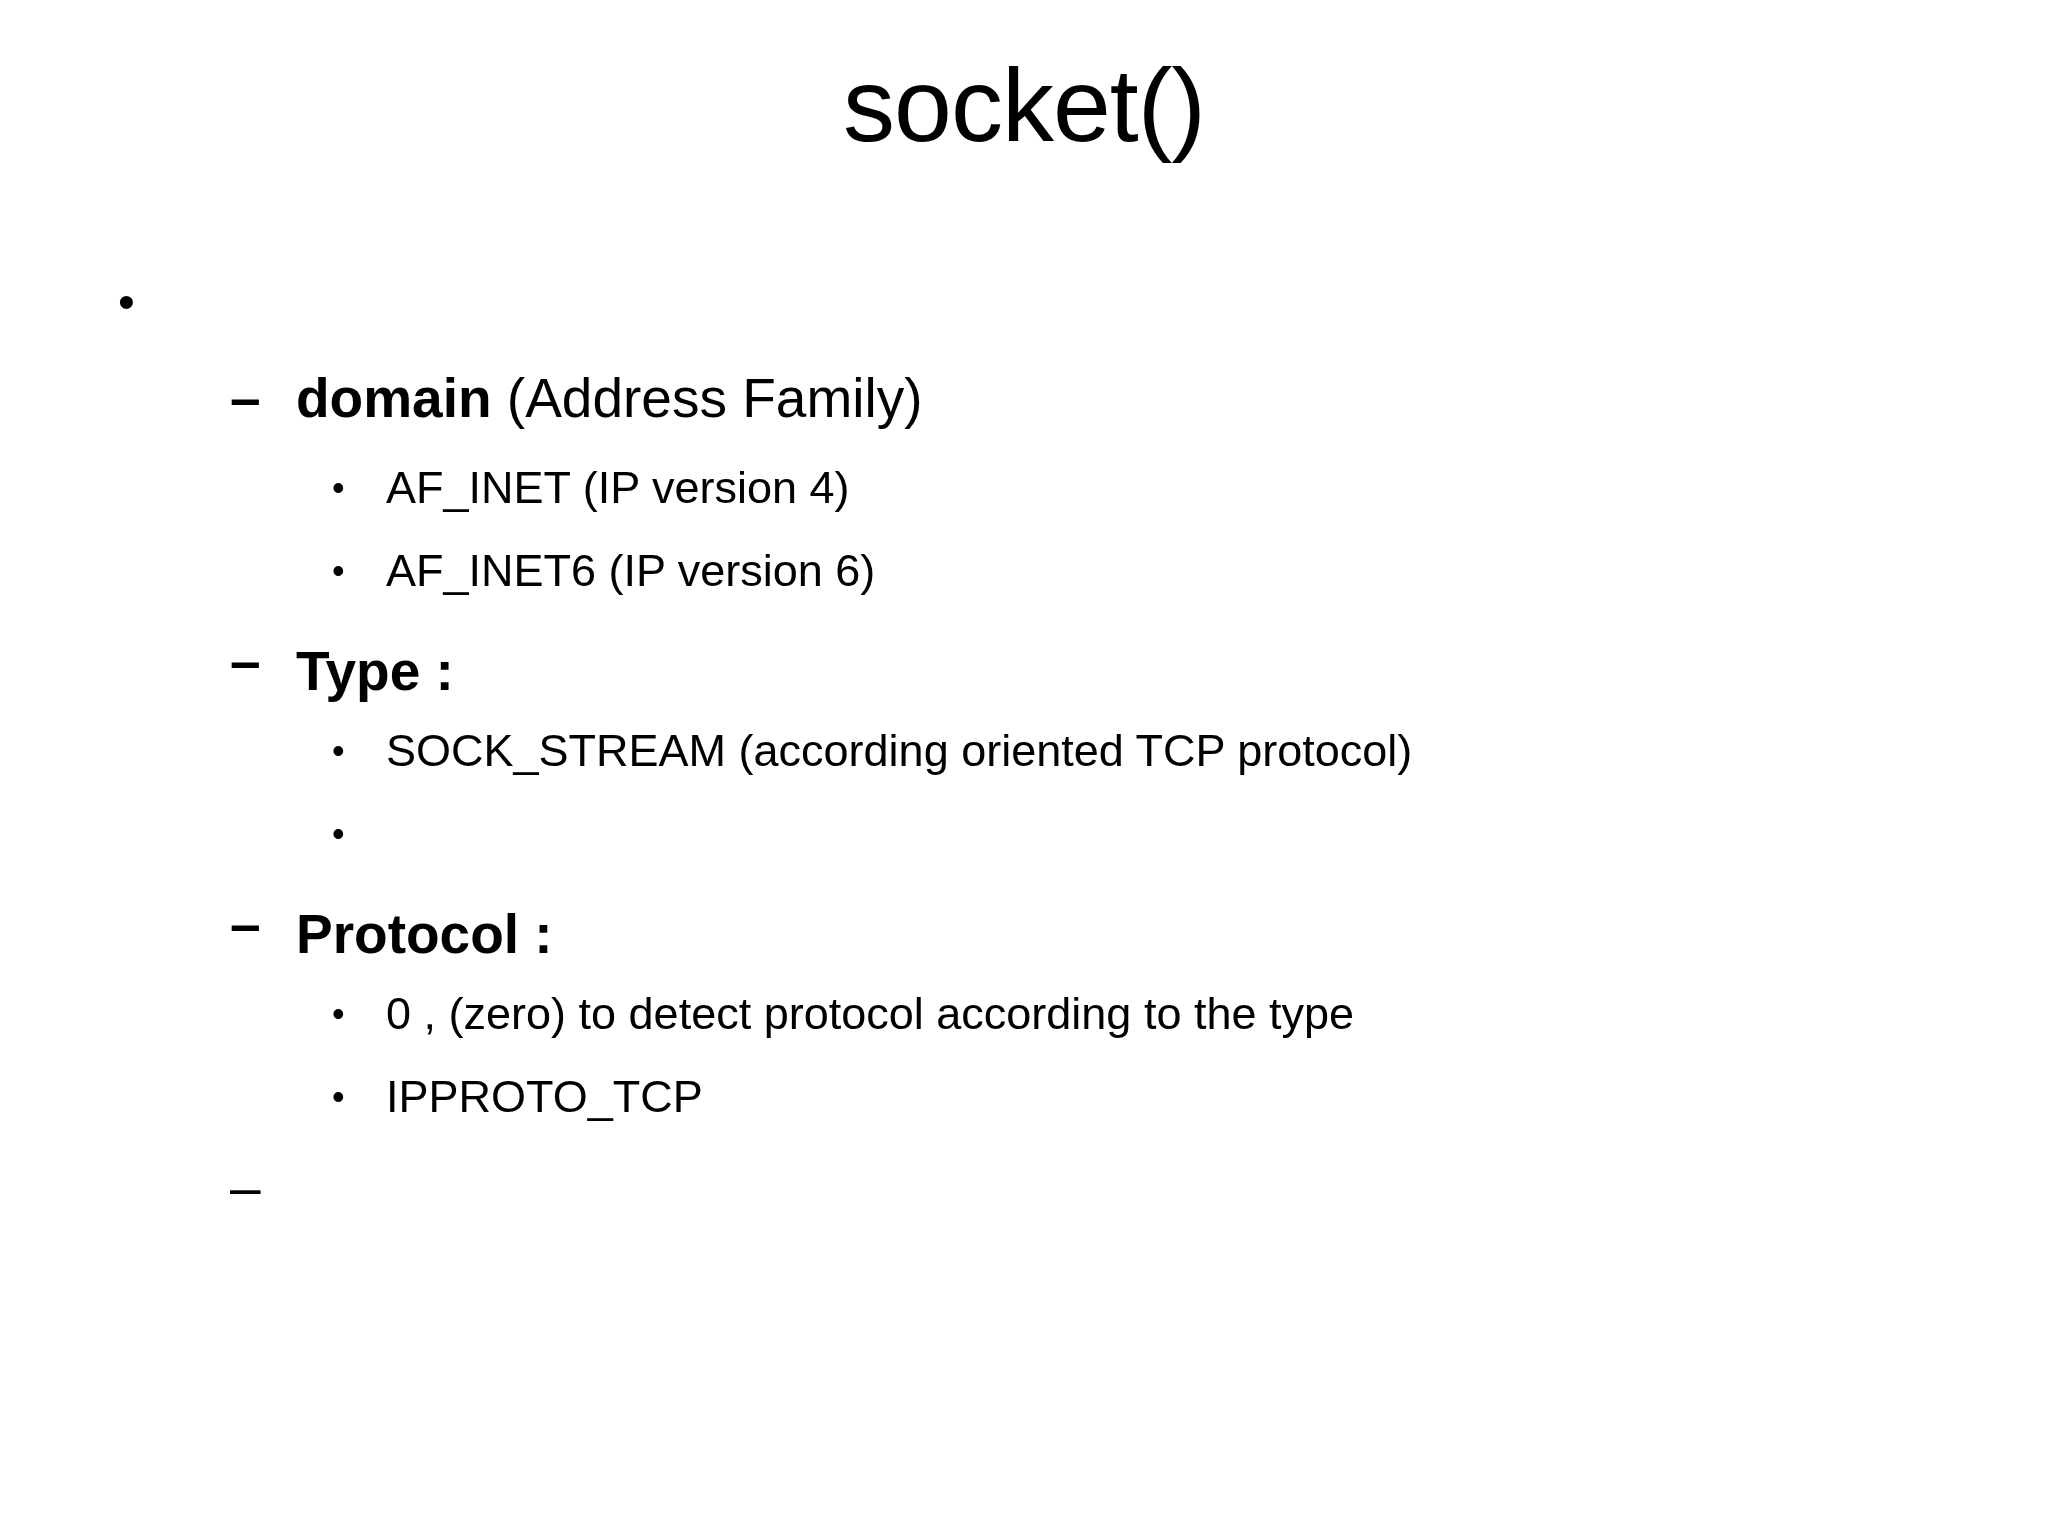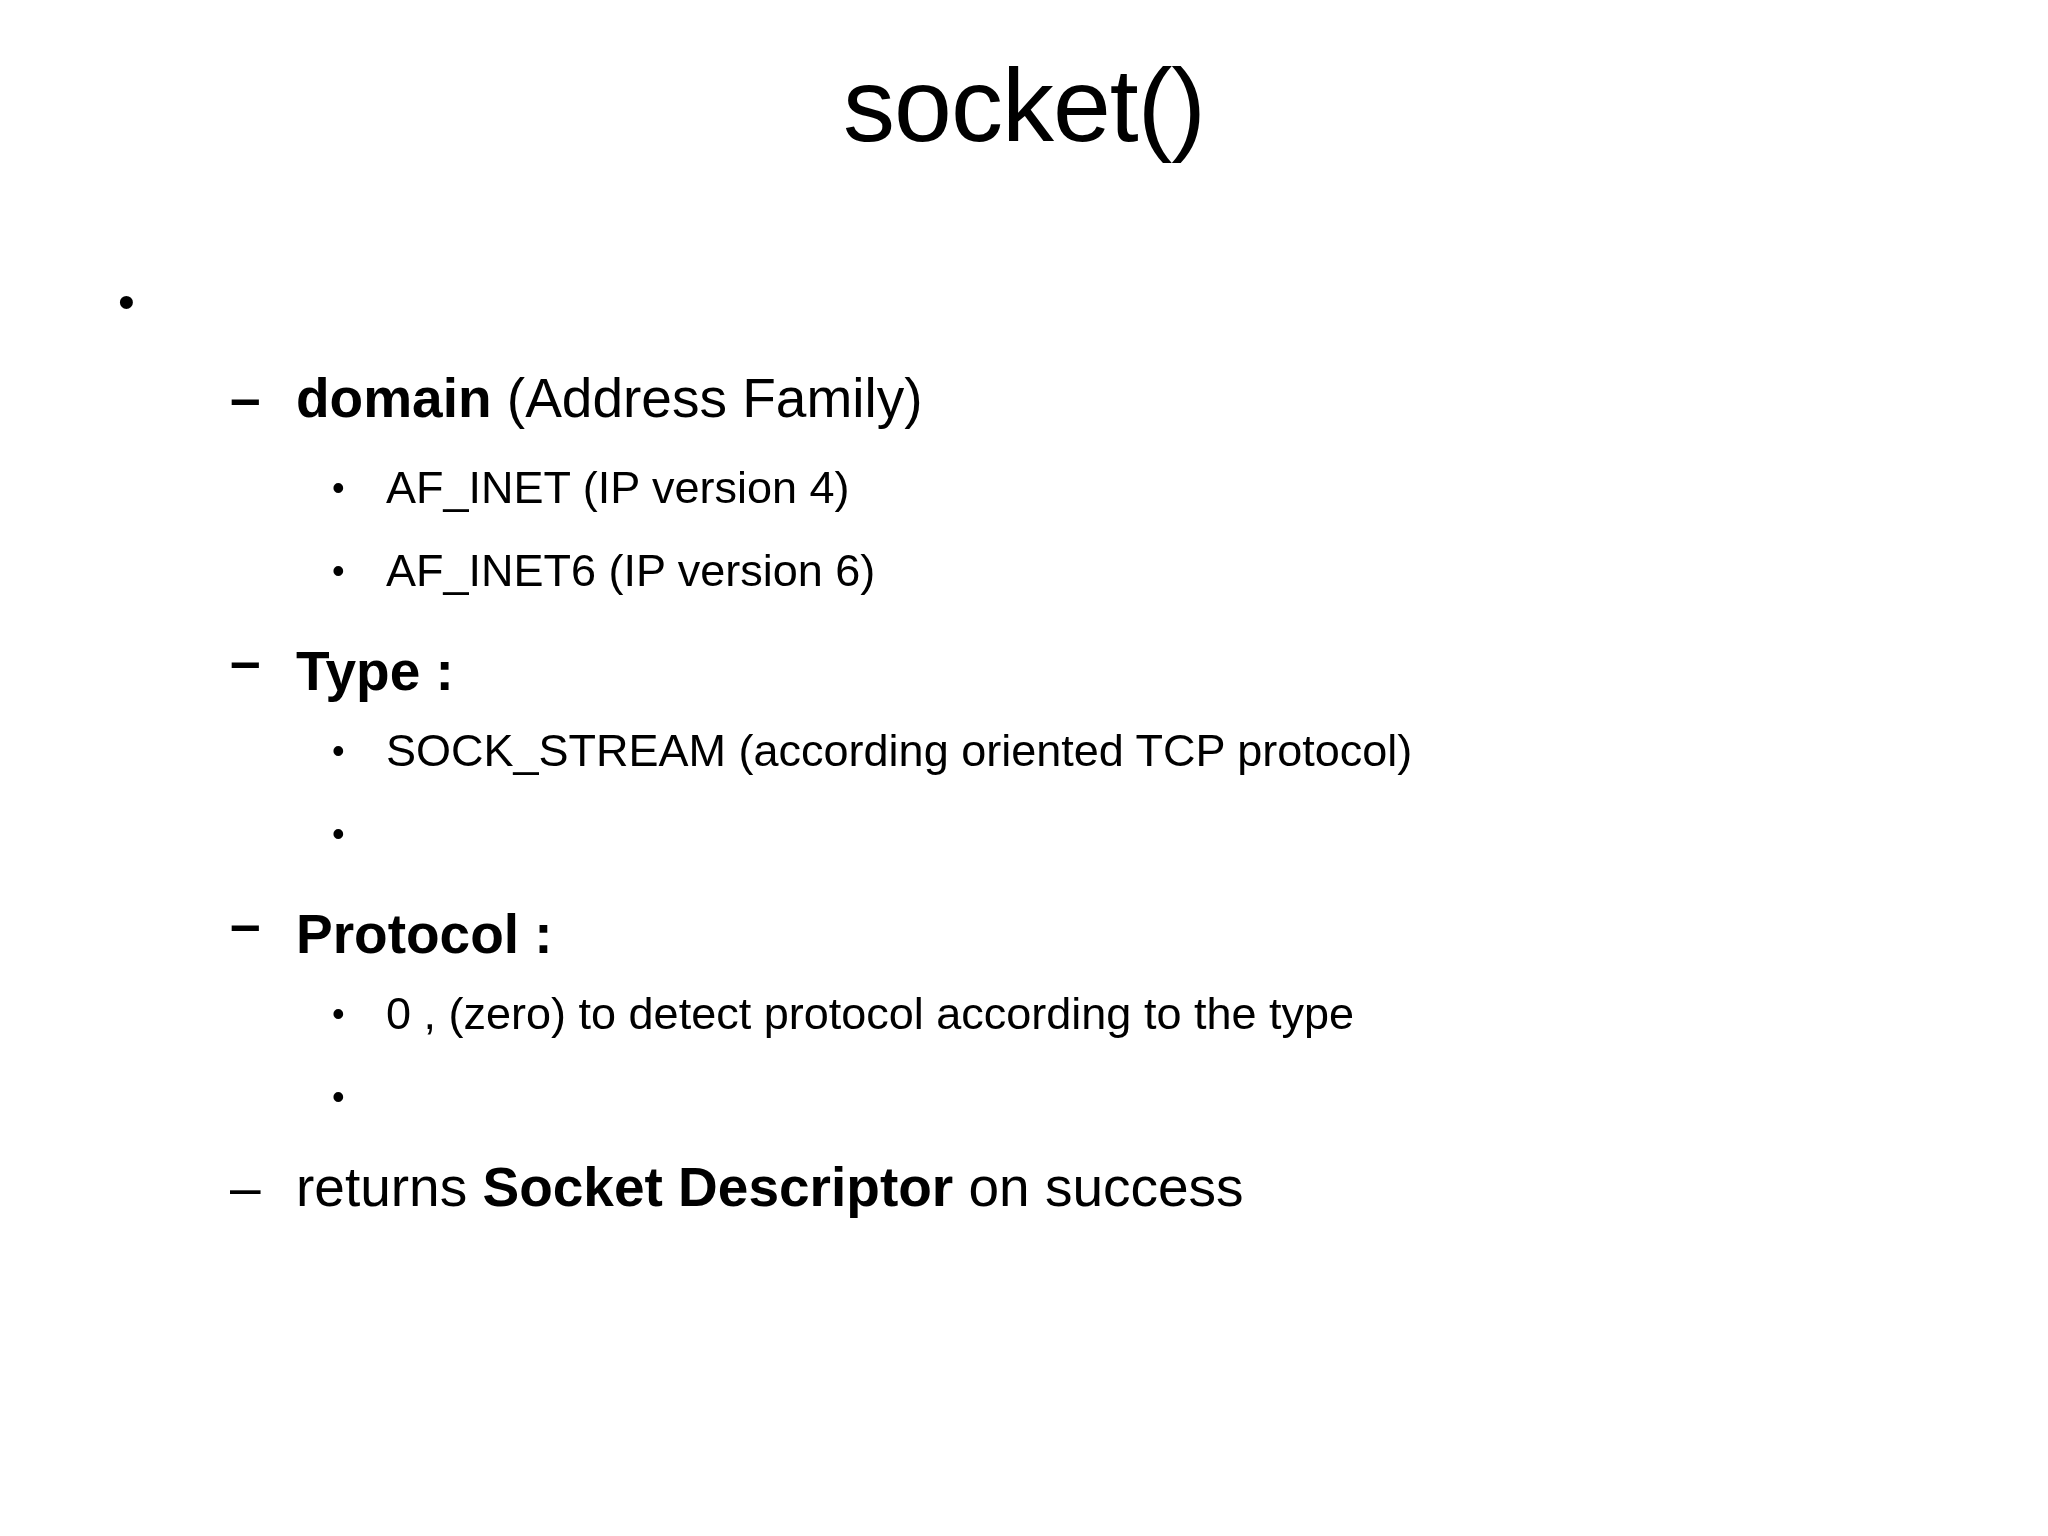--- a/index.html
+++ b/index.html
@@ -120,21 +120,21 @@
       <span class="b">Protocol :</span>
     </div>
 
     <div class="row l3">
       <span class="marker">•</span>
       <span>0 , (zero) to detect protocol according to the type</span>
     </div>
 
     <div class="row l3">
       <span class="marker">•</span>
+      <span>IPPROTO_TCP</span>
     </div>
 
     <div class="row l2">
       <span class="marker">–</span>
-      <span><span>returns </span><span class="b">Socket Descriptor</span><span> on success</span></span>
     </div>
 
   </div>
 </div>
 
 </body></html>

